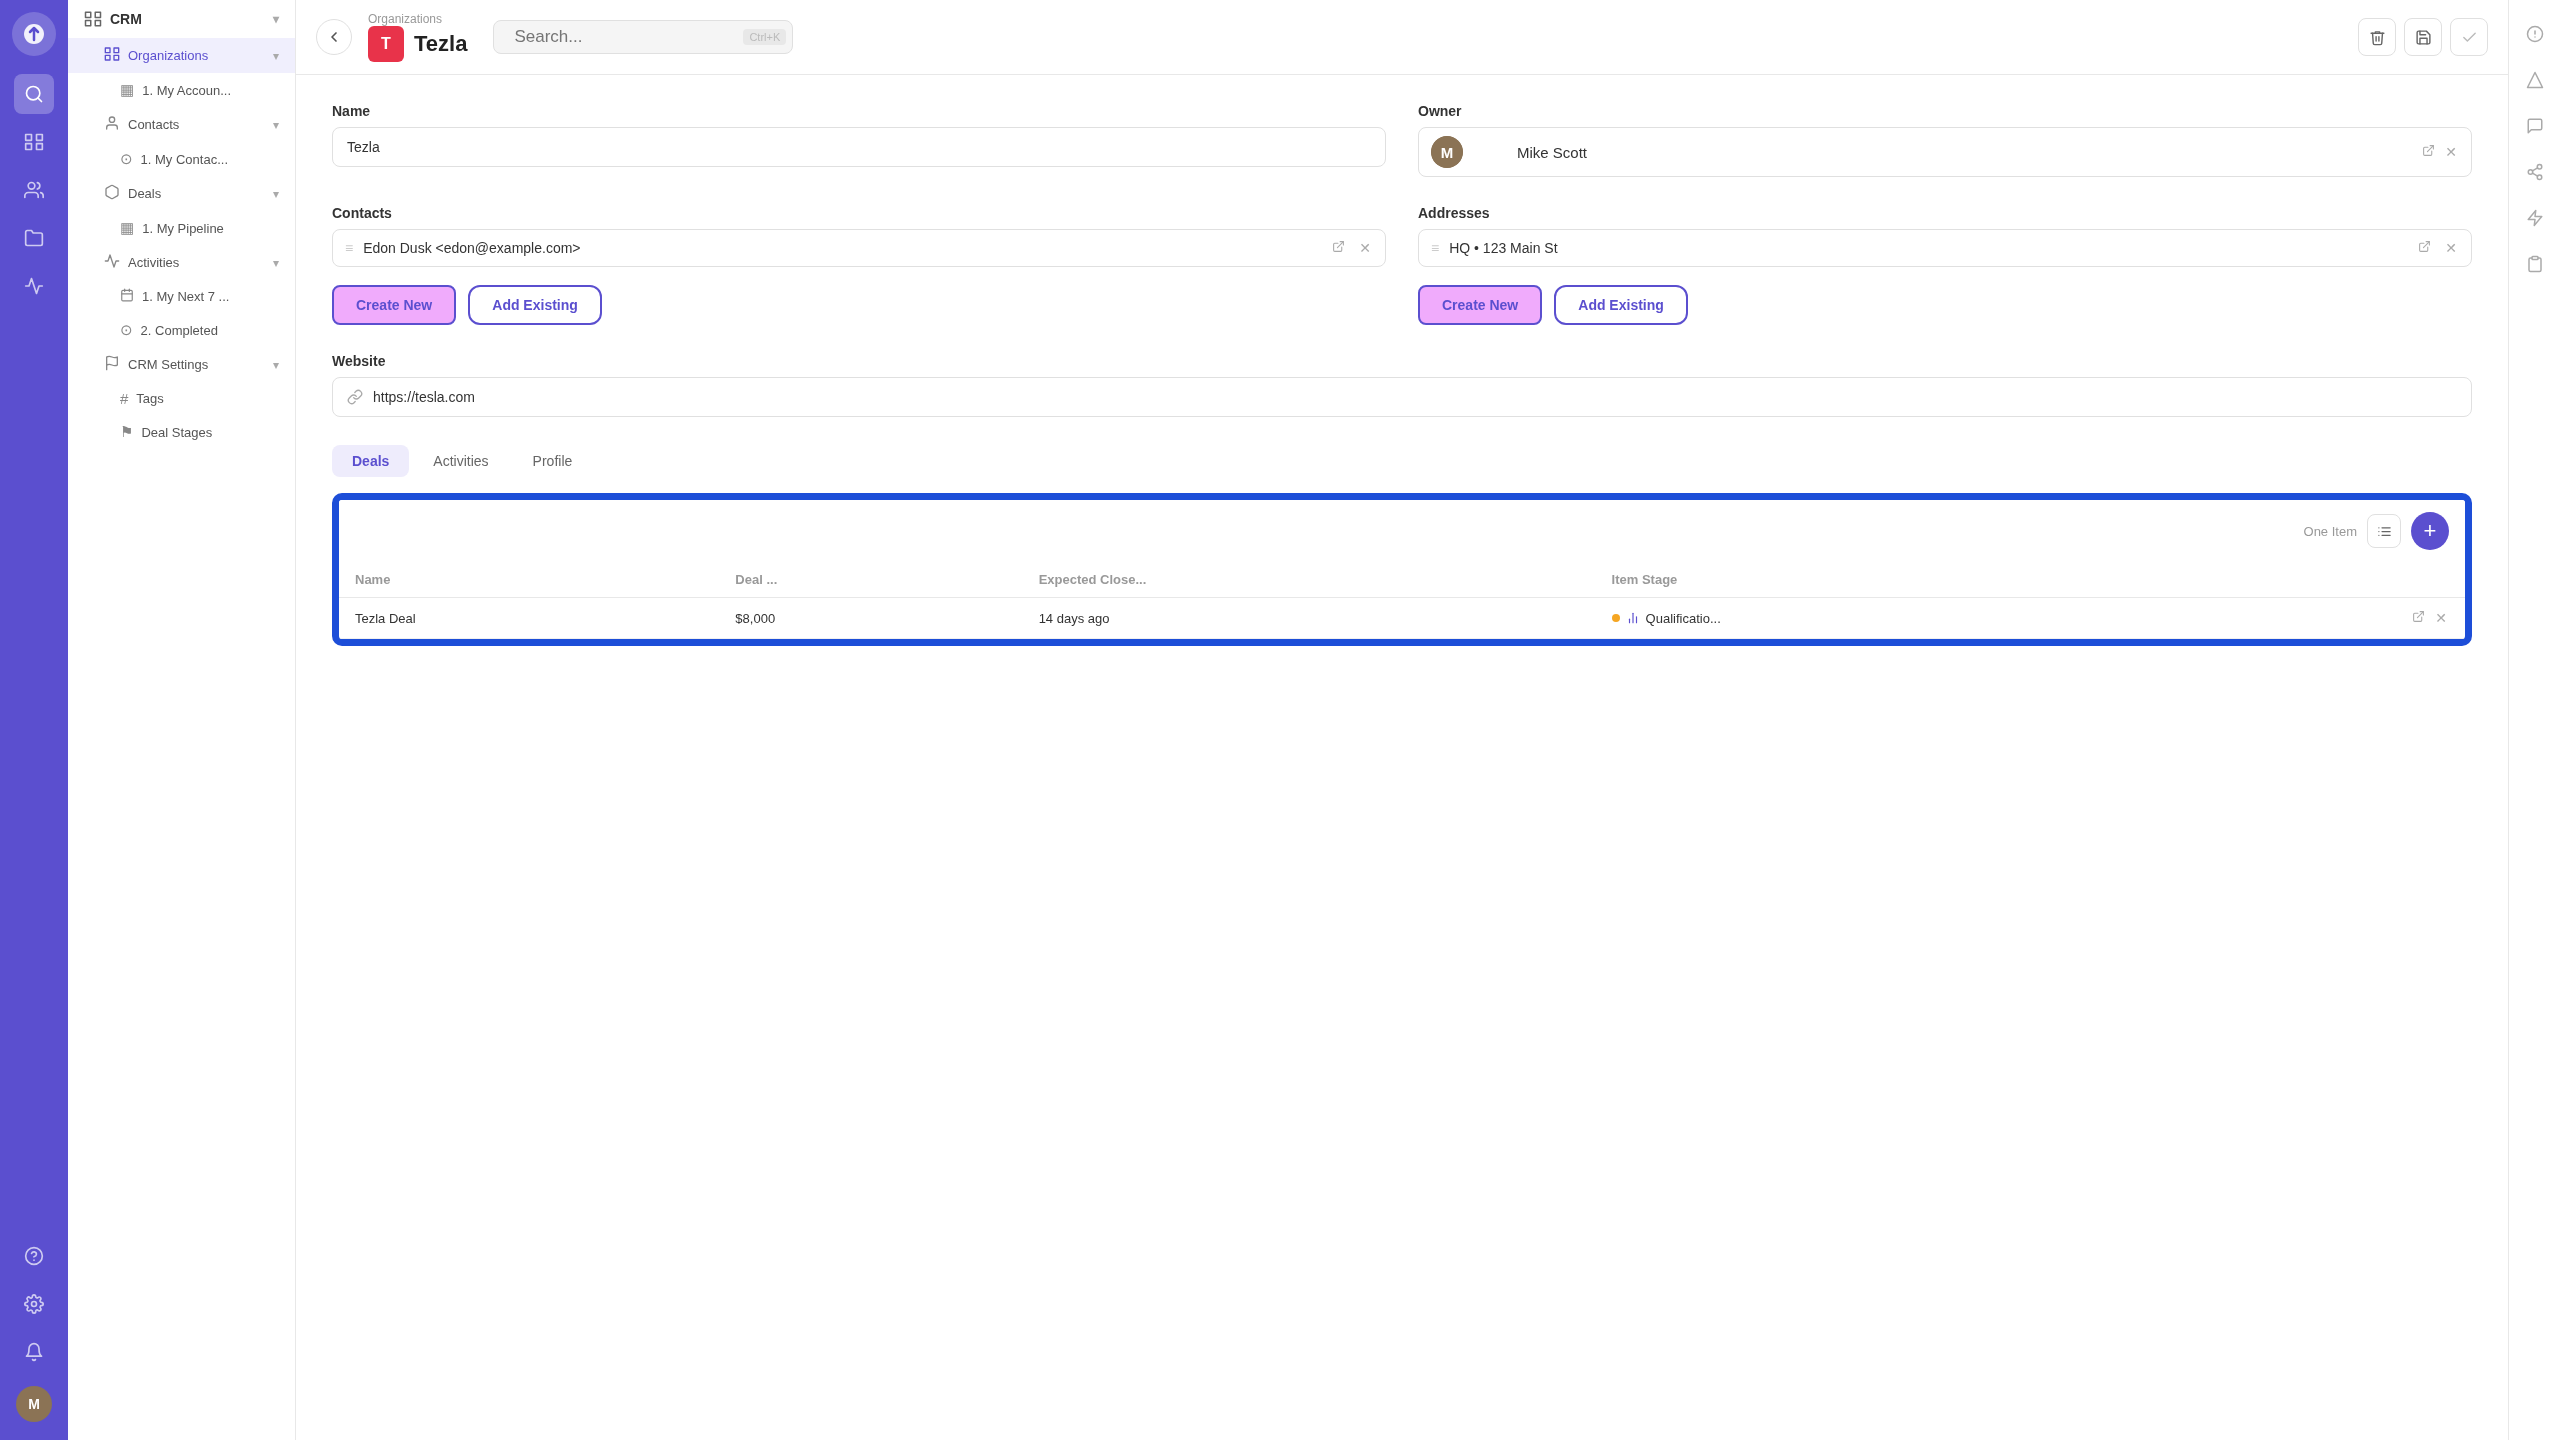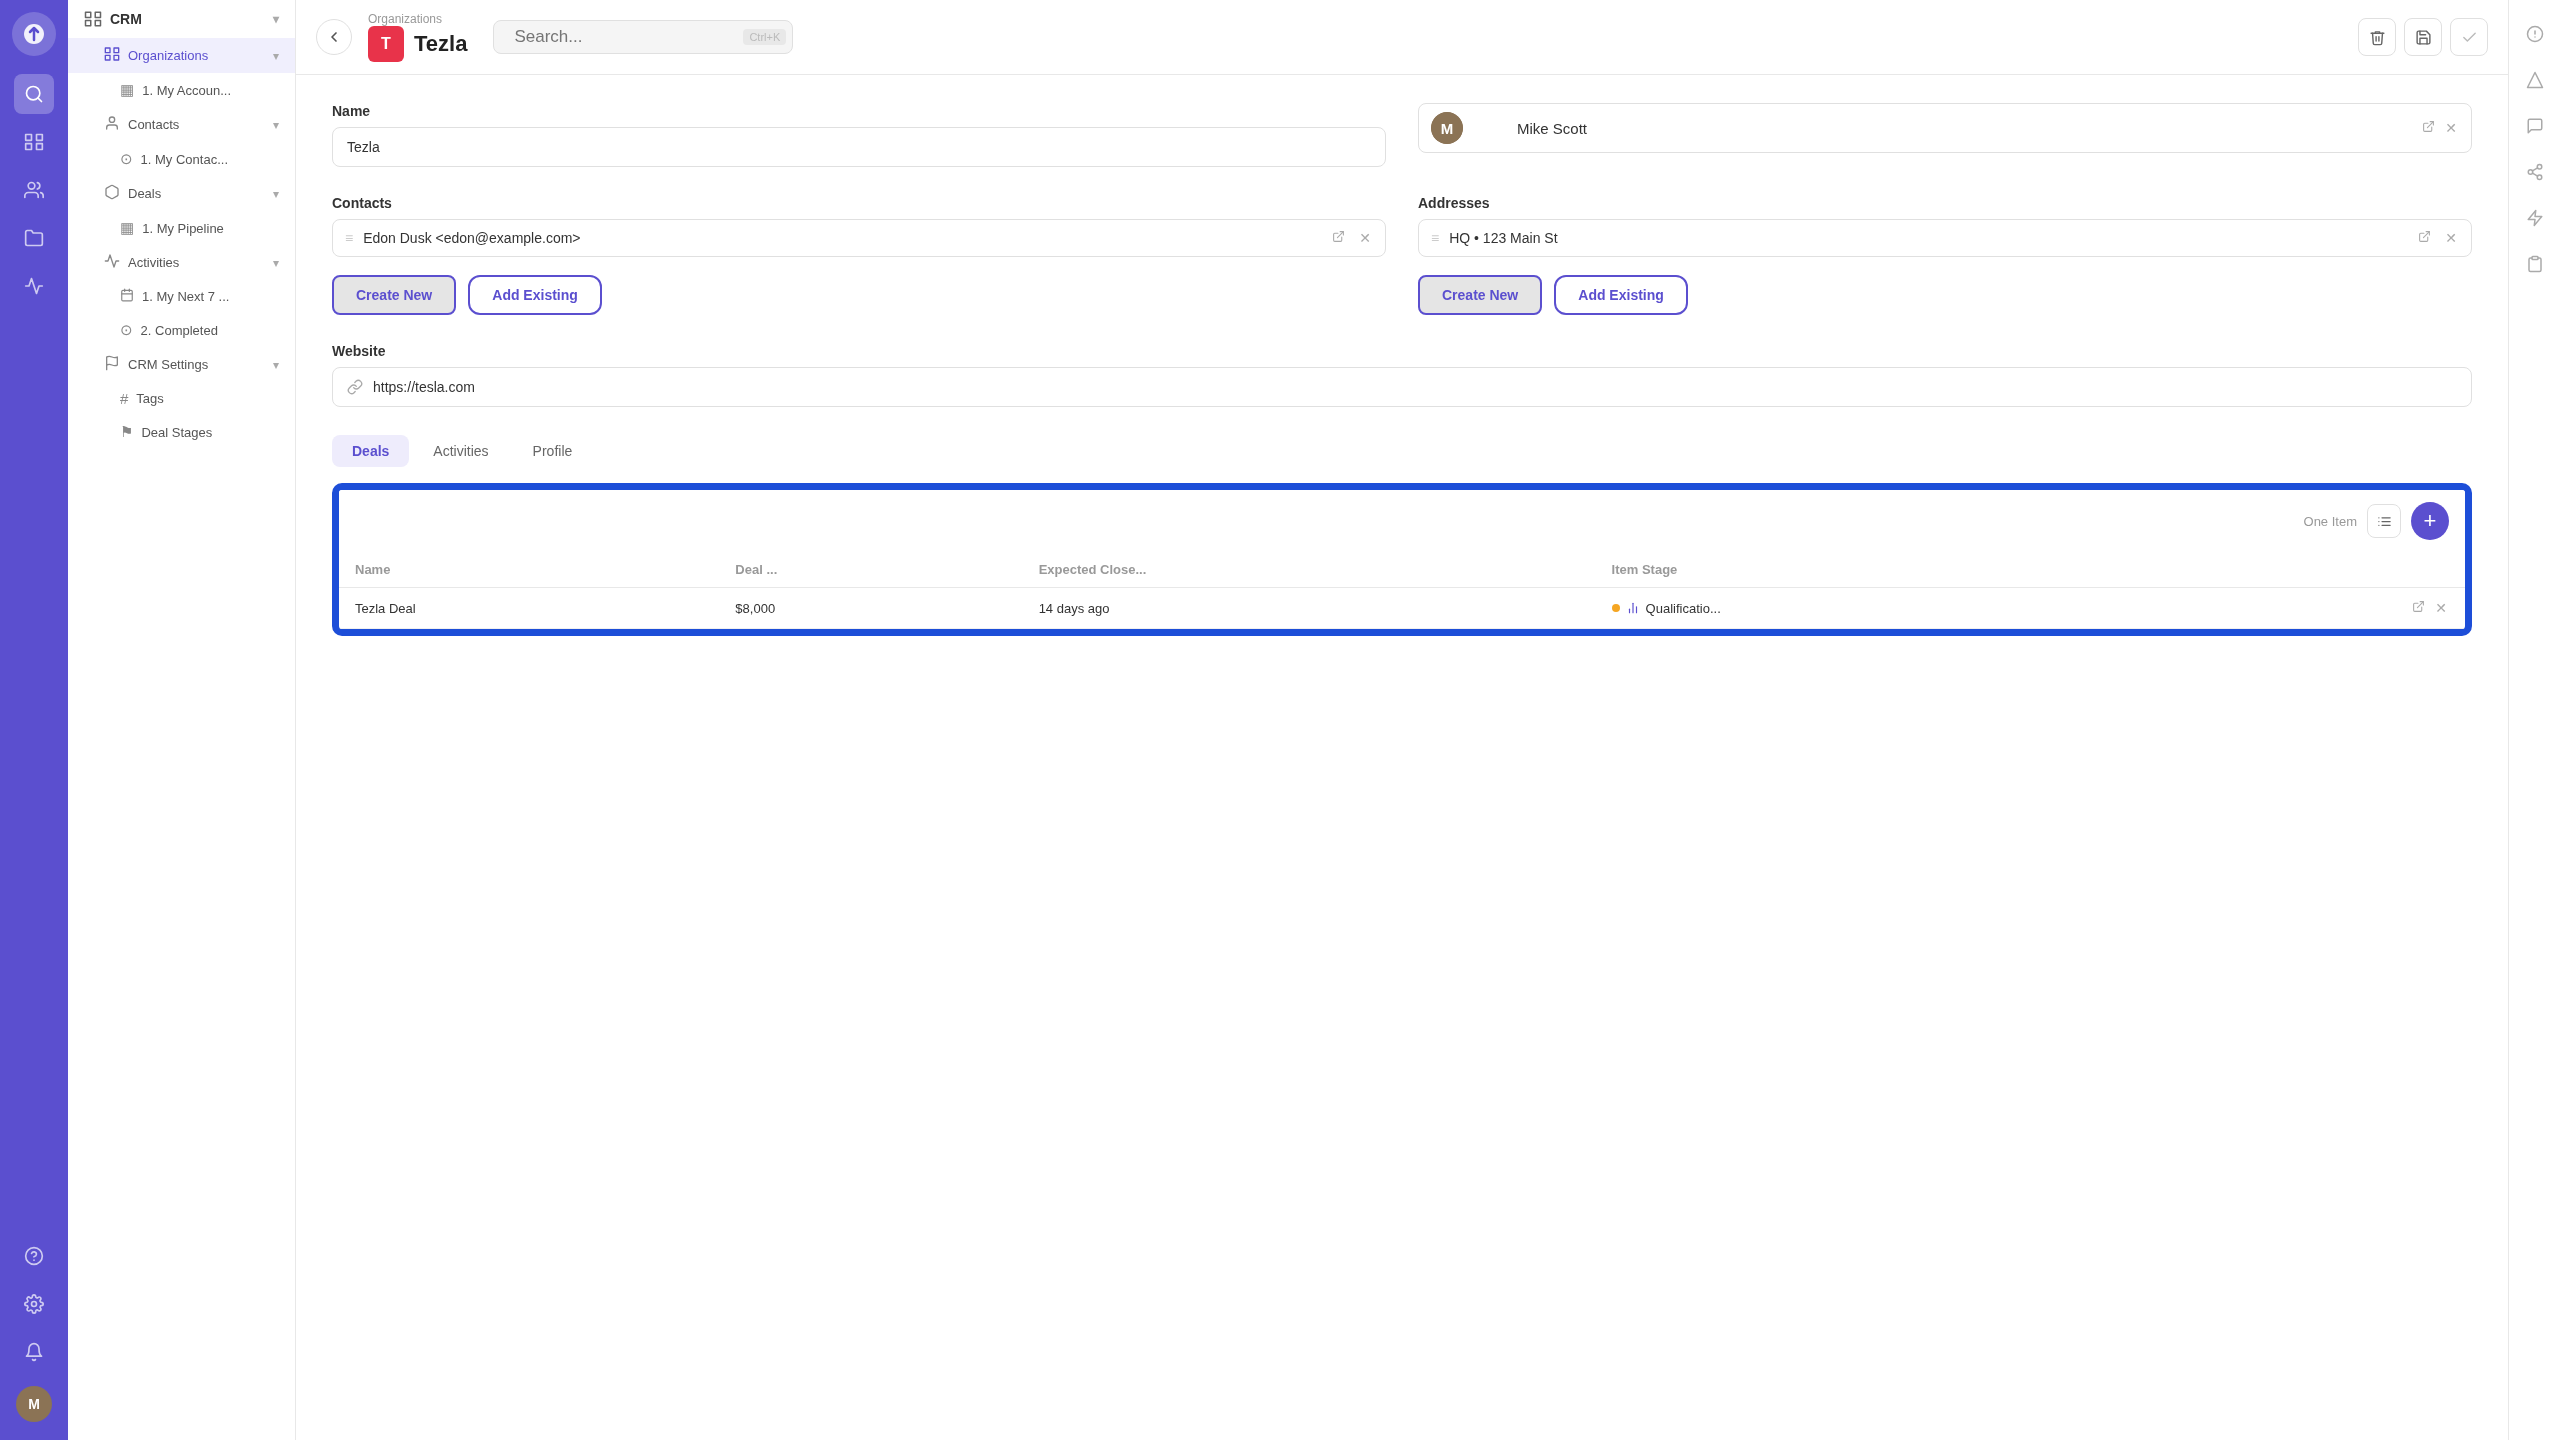--- a/index.html
+++ b/index.html
@@ -199,21 +199,21 @@
       padding: 8px 12px;
       gap: 10px;
     }
     .drag-handle { color: #ccc; font-size: 14px; }
     .tag-text { flex: 1; font-size: 14px; color: #333; }
 
     .create-new-btn {
       padding: 10px 22px;
       border: 2px solid #5b4fcf;
       border-radius: 8px;
-      background: #e5e5e5;
+      background: #f0abfc;
       color: #5b4fcf;
       font-weight: 600;
       font-size: 14px;
       cursor: pointer;
     }
     .add-existing-btn {
       padding: 10px 22px;
       border: 2px solid #5b4fcf;
       border-radius: 12px;
       background: #fff;
@@ -565,20 +565,21 @@
   </div>
 
   <div class="content">
 
     <div class="form-row">
       <div class="form-group">
         <label class="form-label">Name</label>
         <input class="form-input" type="text" value="Tezla" style="">
       </div>
       <div class="form-group">
+        <label class="form-label">Owner</label>
         <div class="owner-field">
           <div class="owner-avatar">
             <div style="width:100%;height:100%;background:#8B7355;border-radius:50%;display:flex;align-items:center;justify-content:center;color:white;font-size:15px;font-weight:bold;">M</div>
           </div>
           <span class="owner-name">Mike Scott</span>
           <div class="owner-actions">
             <button class="icon-btn">
               <svg width="13" height="13" viewBox="0 0 24 24" fill="none" stroke="currentColor" stroke-width="2" stroke-linecap="round" stroke-linejoin="round">
                 <path d="M18 13v6a2 2 0 0 1-2 2H5a2 2 0 0 1-2-2V8a2 2 0 0 1 2-2h6"></path>
                   <polyline points="15 3 21 3 21 9"></polyline>

